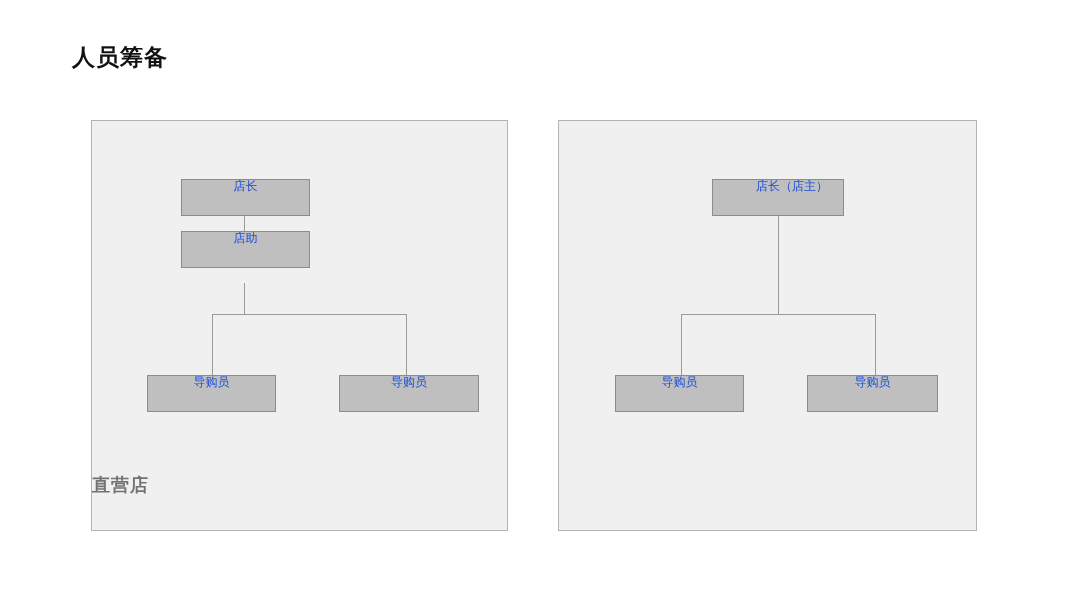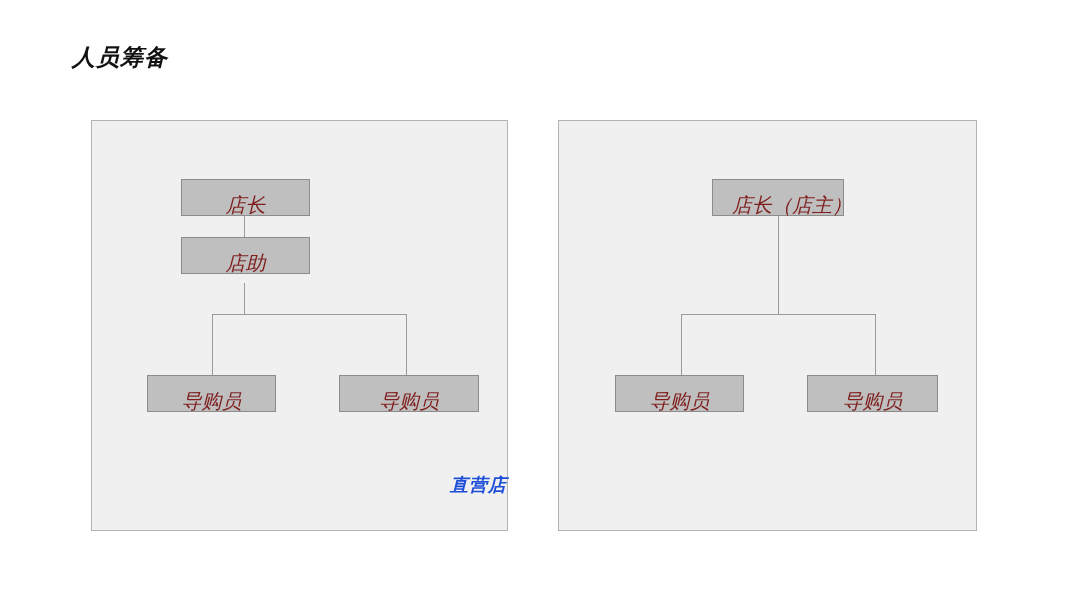--- a/index.html
+++ b/index.html
@@ -15,21 +15,20 @@
     font-family: "Liberation Sans", "DejaVu Sans", sans-serif;
     -webkit-font-smoothing: antialiased;
   }
 
   #slide {
     position: absolute;
     left: 0; top: 0;
     width: 1080px;
     height: 608px;
     background: #ffffff;
-    font-style: italic;
   }
 
   
   .slide-title {
     position: absolute;
     left: 72px;
     top: 42px;
     font-size: 23px;
     font-weight: bold;
     color: #111111;
@@ -57,48 +56,48 @@
     height: 100%;
   }
 
   
   .node {
     position: absolute;
     background: #bfbfbf;
     border: 1px solid #8c8c8c;
     box-sizing: border-box;
     display: flex;
-    align-items: flex-end;
+    align-items: flex-start;
     justify-content: center;
-    color: #7f1d1d;
-    font-size: 20px;
+    color: #1d4ed8;
+    font-size: 12px;
     line-height: 1;
     white-space: nowrap;
     z-index: 3;
   }
 
   
   .conn {
     position: absolute;
     background: #9a9a9a;
     z-index: 1;
   }
   .conn-v { width: 1px; }
   .conn-h { height: 1px; }
 
   
   .panel-caption {
     position: absolute;
     top: 352px;
     left: 0;
     width: 100%;
-    text-align: right;
+    text-align: left;
     font-size: 18px;
     font-weight: bold;
-    color: #1d4ed8;
+    color: #737373;
     letter-spacing: 1px;
     line-height: 24px;
   }
 </style>
 </head>
 <body>
 
 <div id="slide">
 
   <div class="slide-title">人员筹备</div>
@@ -110,21 +109,21 @@
 
       <div class="conn conn-v" style="left:152px; top:162px; height:31px;"></div>
       <div class="conn conn-h" style="left:120px; top:193px; width:194px;"></div>
       <div class="conn conn-v" style="left:120px; top:193px; height:61px;"></div>
       <div class="conn conn-v" style="left:314px; top:193px; height:61px;"></div>
 
       <div class="node" style="left:153px; top:58px; width:129px; height:37px; transform:translateX(-64px);">
         <span>店长</span>
       </div>
 
-      <div class="node" style="left:153px; top:116px; width:129px; height:37px; transform:translateX(-64px);">
+      <div class="node" style="left:153px; top:110px; width:129px; height:37px; transform:translateX(-64px);">
         <span>店助</span>
       </div>
 
       <div class="node" style="left:55px; top:254px; width:129px; height:37px;">
         <span>导购员</span>
       </div>
 
       <div class="node" style="left:247px; top:254px; width:140px; height:37px;">
         <span>导购员</span>
       </div>

